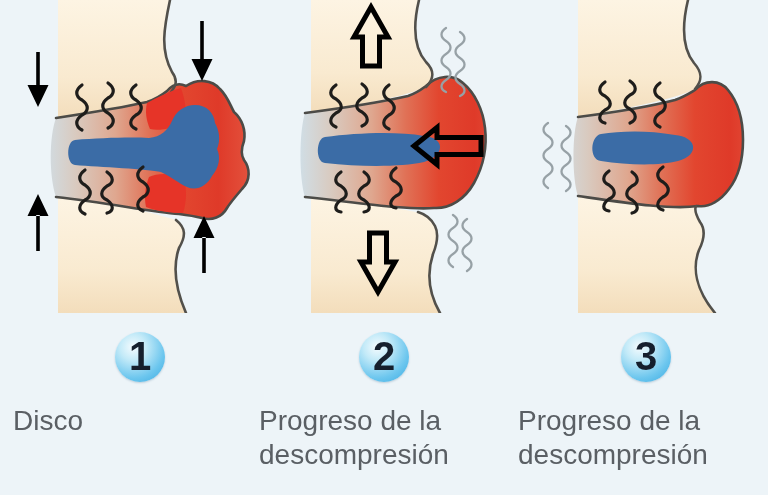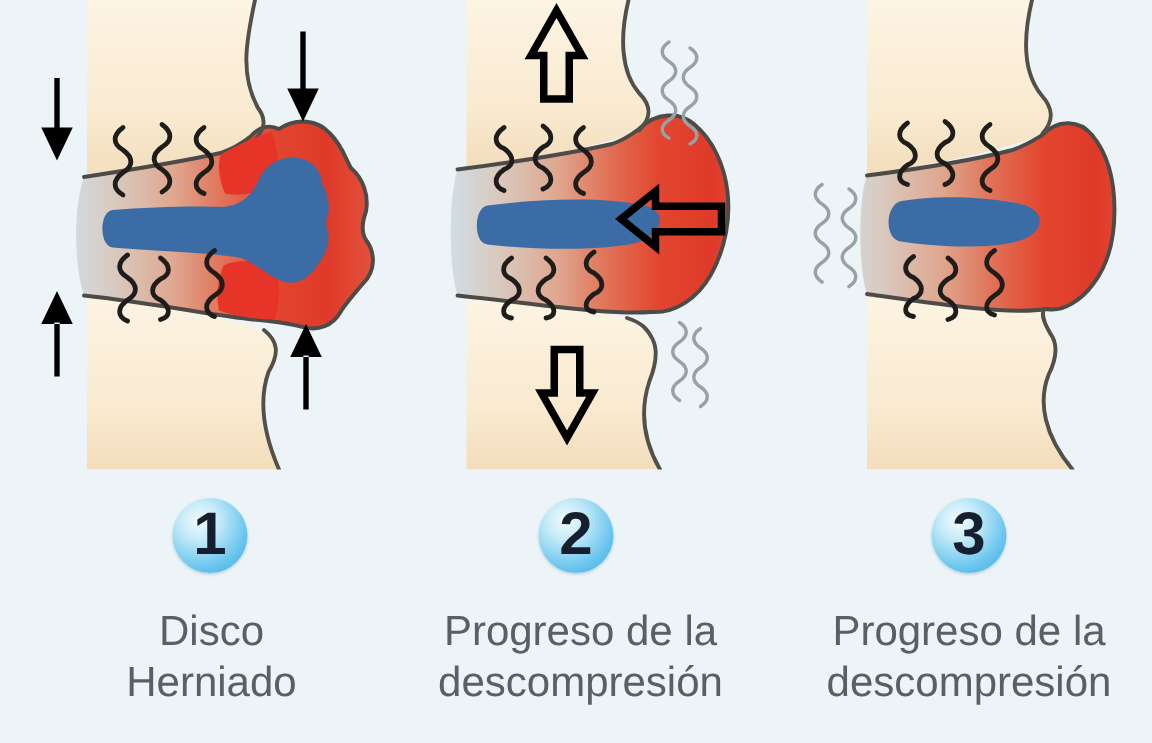--- a/index.html
+++ b/index.html
@@ -19,21 +19,21 @@
   }
   .badge span{
     font-size:40px;font-weight:700;color:#151f2d;line-height:1;
     transform:translateY(-1px);
   }
   .p1 .badge{left:115px;}
   .p2 .badge{left:103px;}
   .p3 .badge{left:109px;}
   .caption{
     position:absolute;top:404px;left:0;width:256px;
-    text-align:center;color:#5a5f64;font-size:28px;line-height:34px;
+    text-align:left;color:#5a5f64;font-size:28px;line-height:34px;
   }
   .p1 .caption{transform:translateX(13px);}
   .p2 .caption{transform:translateX(3px);}
   .p3 .caption{transform:translateX(6px);}
 
   .bone{fill:url(#boneGrad);}
   .bone-edge{fill:none;stroke:#52504b;stroke-width:2.6;stroke-linecap:round;}
   .disc-fill{fill:url(#discGrad);}
   .disc-edge{fill:none;stroke:#4c4b47;stroke-width:2.6;stroke-linecap:round;stroke-linejoin:round;}
   .nucleus{fill:#3b6ca6;}
@@ -91,21 +91,20 @@
       <path class="arrow-solid" d="M36.2,52 h3.6 v33 h-3.6 Z M38,107 L27.5,85 h21 Z"></path>
       <path class="arrow-solid" d="M200.2,21 h3.6 v40 h-3.6 Z M202,81 L191.5,59 h21 Z"></path>
       <path class="arrow-solid" d="M36.2,215 h3.6 v36 h-3.6 Z M38,194 L27.5,216 h21 Z"></path>
       <path class="arrow-solid" d="M202.2,237 h3.6 v36 h-3.6 Z M204,216 L193.5,238 h21 Z"></path>
     </svg>
     <div class="badge">
       <span>1</span>
     </div>
     <div class="caption">
       <div>Disco</div>
-      <div>Herniado</div>
     </div>
   </div>
 
   <div class="panel p2">
     <svg width="256" height="313" viewBox="0 0 256 313">
       <path class="bone" d="M55,0 L163,0 C157,25 158,48 170,62 C178,70 179,78 170,87 C150,96 110,104 55,112 Z"></path>
       <path class="bone" d="M55,313 L184,313 C172,292 171,272 177,254 C181,244 183,234 179,226 C176,221 172,215 160,212 C130,206 90,201 55,198 Z"></path>
       <path class="disc-fill" d="M49,113 C95,107 130,101 152,96 C161,93 166,89 170,86 C181,75 197,74 207,83 C219,93 227,110 229,128 C231,145 228,165 218,183 C209,199 194,209 178,208 C150,210 105,203 49,197 C43,178 43,132 49,113 Z"></path>
       <path class="disc-edge" d="M49,113 C95,107 130,101 152,96 C161,93 166,89 170,86 C181,75 197,74 207,83 C219,93 227,110 229,128 C231,145 228,165 218,183 C209,199 194,209 178,208 C150,210 105,203 49,197"></path>
       <path class="bone-edge" d="M163,0 C157,25 158,48 170,62 C178,70 179,78 170,87"></path>

